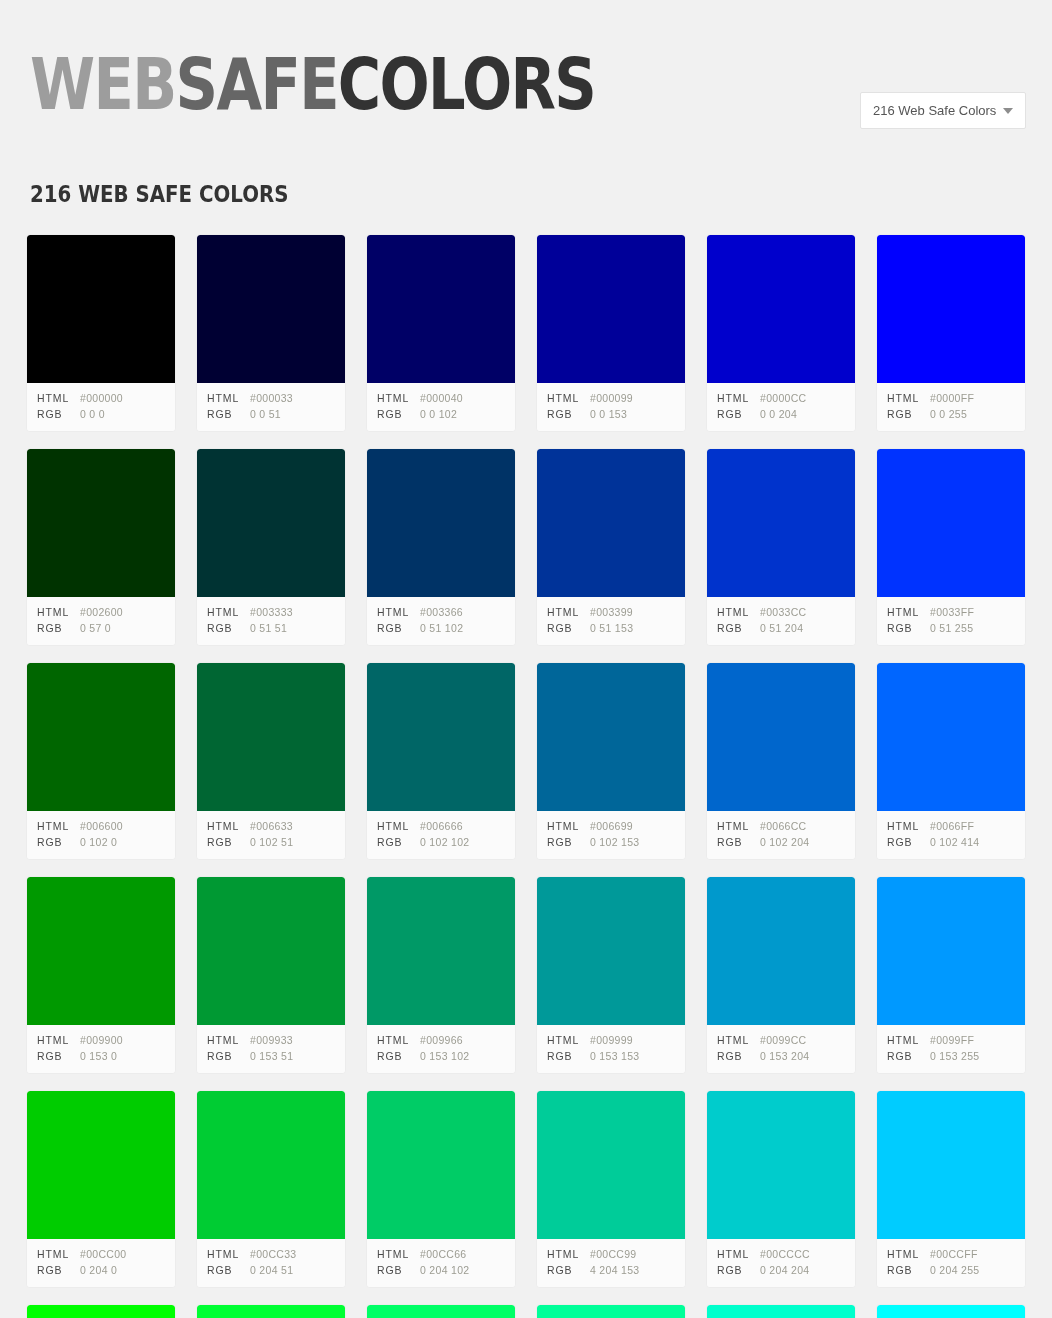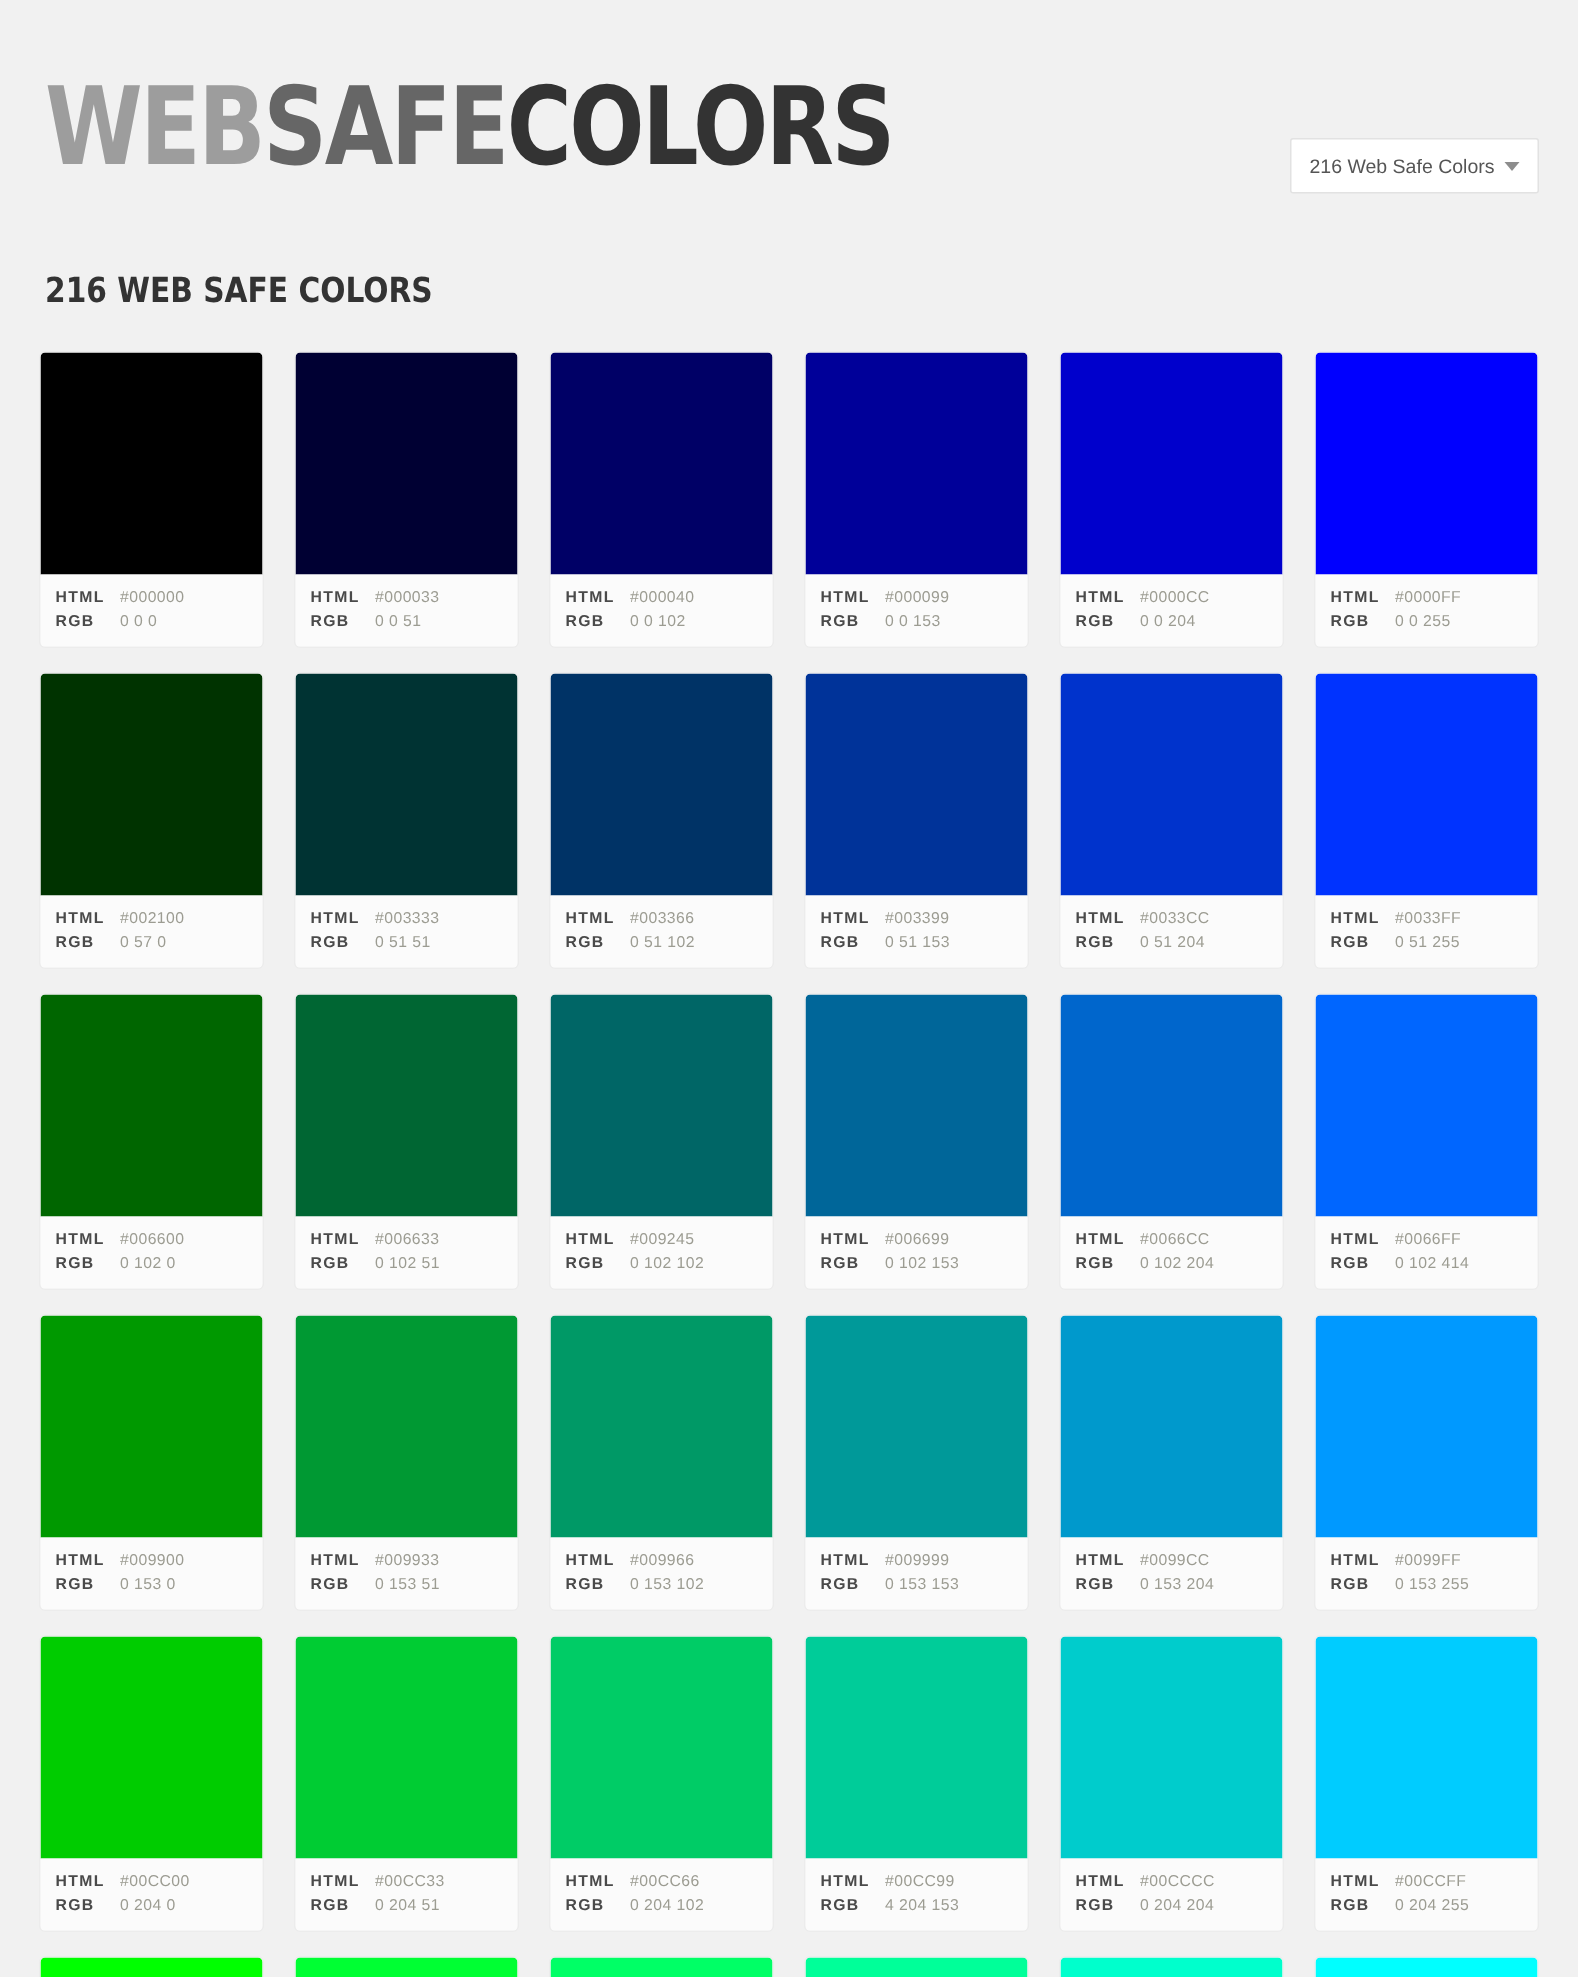--- a/index.html
+++ b/index.html
@@ -128,21 +128,21 @@
   .info-row {
     display: flex;
     align-items: baseline;
     line-height: 16px;
     white-space: nowrap;
   }
   .info-key {
     width: 43px;
     flex: none;
     font-size: 10.5px;
-    font-weight: bold;
+    font-weight: normal;
     letter-spacing: 0.9px;
     color: #4a4a4a;
   }
   .info-val {
     font-size: 10.5px;
     letter-spacing: 0.3px;
     color: #9c9c92;
   }
 </style>
 </head>
@@ -242,21 +242,21 @@
             <span class="info-key">RGB</span>
             <span class="info-val">0 0 255</span>
           </div>
         </div>
       </div>
       <div class="swatch-card">
         <span class="swatch-chip" style="background: rgb(0, 51, 0);"></span>
         <div class="swatch-info">
           <div class="info-row">
             <span class="info-key">HTML</span>
-            <span class="info-val">#002100</span>
+            <span class="info-val">#002600</span>
           </div>
           <div class="info-row">
             <span class="info-key">RGB</span>
             <span class="info-val">0 57 0</span>
           </div>
         </div>
       </div>
       <div class="swatch-card">
         <span class="swatch-chip" style="background: rgb(0, 51, 51);"></span>
         <div class="swatch-info">
@@ -346,21 +346,21 @@
             <span class="info-key">RGB</span>
             <span class="info-val">0 102 51</span>
           </div>
         </div>
       </div>
       <div class="swatch-card">
         <span class="swatch-chip" style="background: rgb(0, 102, 102);"></span>
         <div class="swatch-info">
           <div class="info-row">
             <span class="info-key">HTML</span>
-            <span class="info-val">#009245</span>
+            <span class="info-val">#006666</span>
           </div>
           <div class="info-row">
             <span class="info-key">RGB</span>
             <span class="info-val">0 102 102</span>
           </div>
         </div>
       </div>
       <div class="swatch-card">
         <span class="swatch-chip" style="background: rgb(0, 102, 153);"></span>
         <div class="swatch-info">

